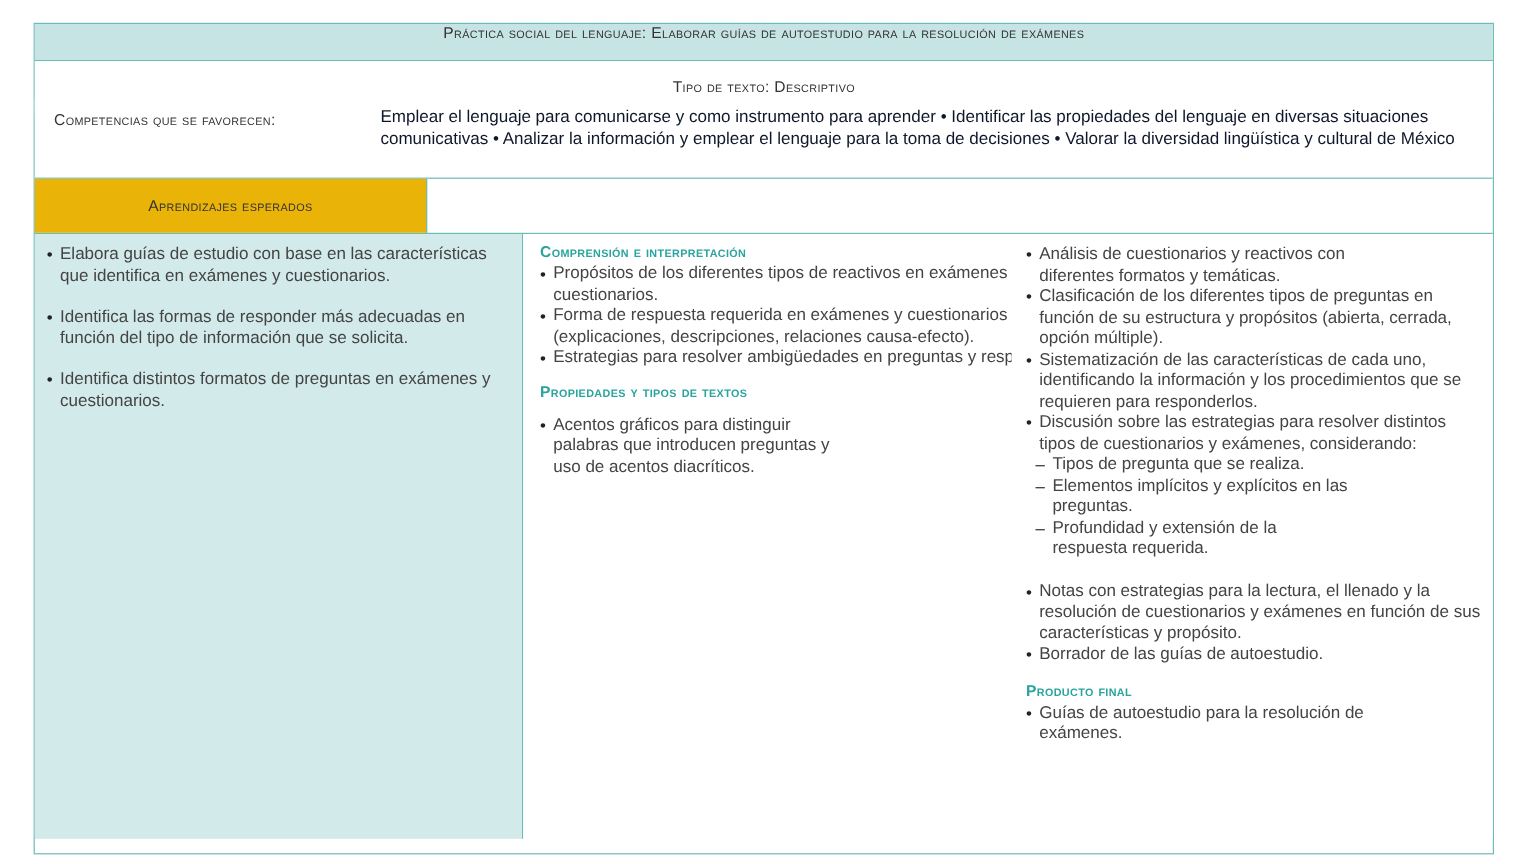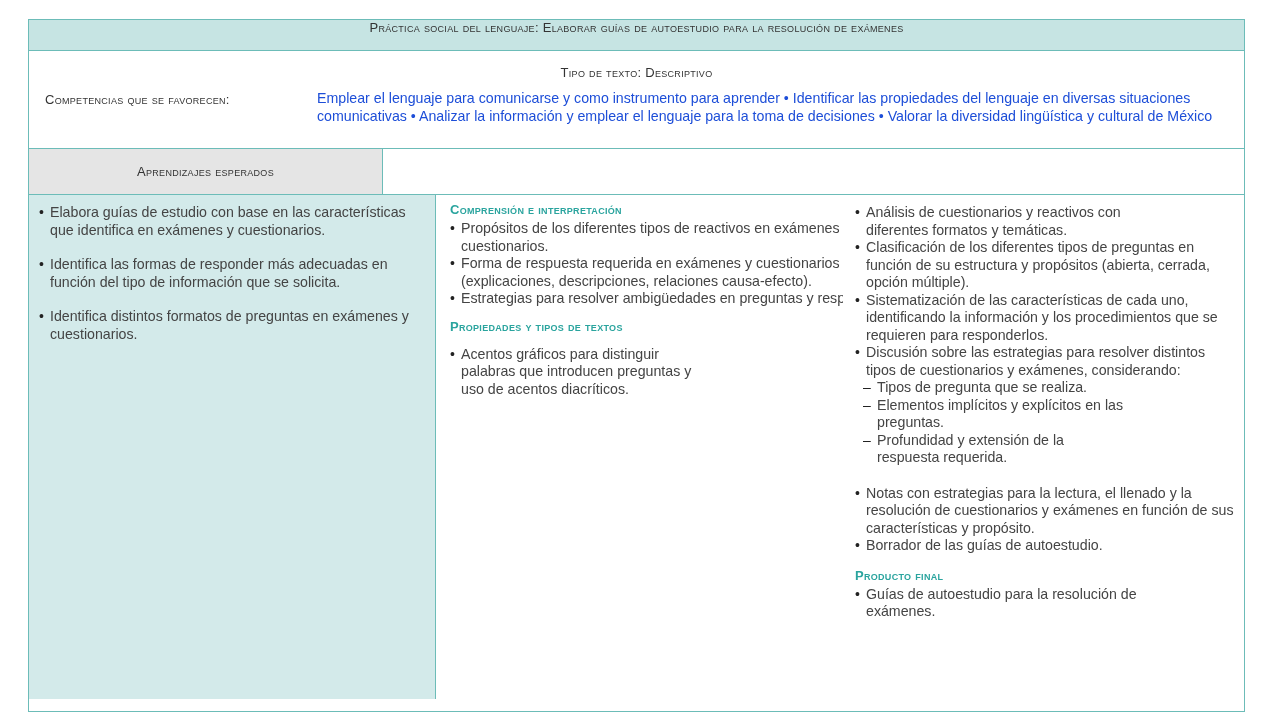--- a/index.html
+++ b/index.html
@@ -9,25 +9,25 @@
            border:1.5px solid #6cbcb8; box-sizing:border-box; }
   .row { position:absolute; left:0; right:0; box-sizing:border-box; }
   .r-title { top:0; height:31px; background:#c6e4e3; border-bottom:1.5px solid #6cbcb8;
              display:flex; align-items:flex-start; justify-content:center; }
   .r-tipo { top:31px; height:44px; background:#ffffff; border-bottom:1.5px solid #6cbcb8;
             display:flex; align-items:center; justify-content:center; }
   .r-comp { top:62px; height:67px; background:#ffffff; border-bottom:1.5px solid #6cbcb8; }
   .sc { font-variant: small-caps; letter-spacing:0.3px; font-size:13px; color:#333; }
   .comp-label { position:absolute; left:16px; top:10px; width:272px; font-size:13px; }
   .comp-text { position:absolute; left:288px; top:8px; right:10px; font-size:14.2px;
-               line-height:17.5px; color:#1d4ed8; }
+               line-height:17.5px; color:#0f172a; }
   .r-head { top:129px; height:46px; border-bottom:1.5px solid #6cbcb8; }
   .hcell { position:absolute; top:0; bottom:0; display:flex; align-items:center;
            justify-content:center; text-align:center; box-sizing:border-box; line-height:15px; }
-  .h1 { left:0; width:354px; background:#e5e5e5; border-right:1.5px solid #6cbcb8; }
+  .h1 { left:0; width:327px; background:#eab308; border-right:1.5px solid #6cbcb8; }
   .h2 { left:407px; width:407px; background:#e6f3f3; border-right:1.5px solid #6cbcb8; }
   .h3 { left:814px; right:0; background:#e6f3f3; }
   .r-body { top:175px; bottom:12px; }
   .bcell { position:absolute; top:0; bottom:0; box-sizing:border-box; }
   .b1 { left:0; width:407px; background:#d3eaea; border-right:1.5px solid #6cbcb8; padding:9px 10px 0 10px; }
   .b2 { left:407px; width:473px; background:#ffffff; border-right:1.5px solid #6cbcb8; padding:8px 10px 0 14px; }
   .b3 { left:814px; right:0; background:#ffffff; padding:9px 10px 0 12px; }
   ul { list-style:none; margin:0; padding:0; }
   li { position:relative; padding-left:11px; font-size:14.2px; line-height:17.5px; color:#444; }
   li::before { content:"\2022"; position:absolute; left:0; top:0; color:#222; font-size:14px; }

